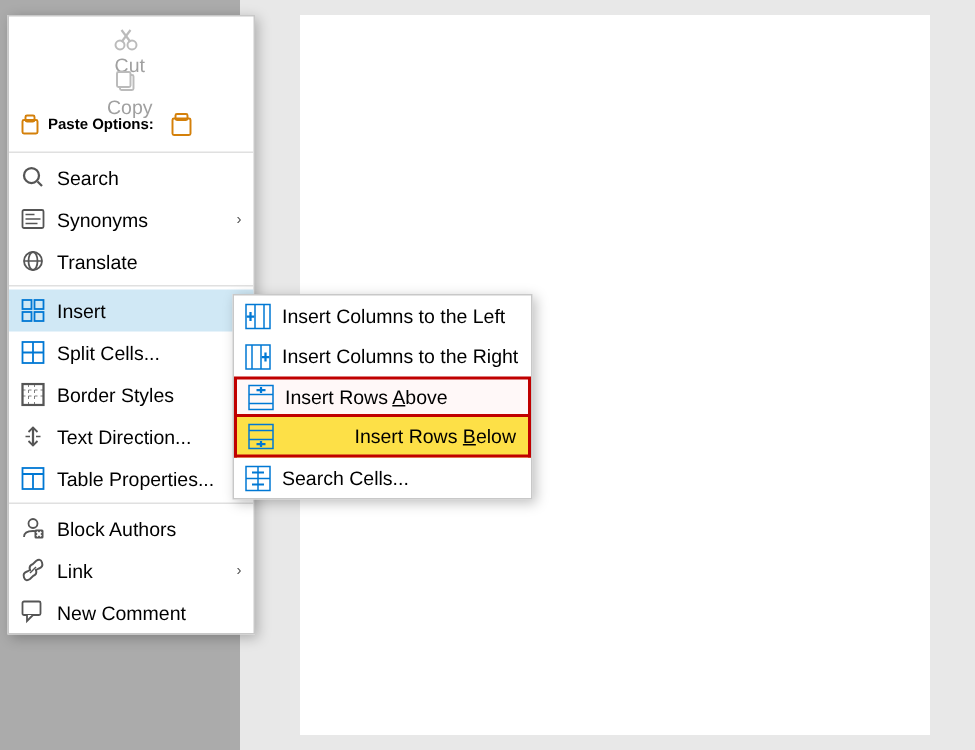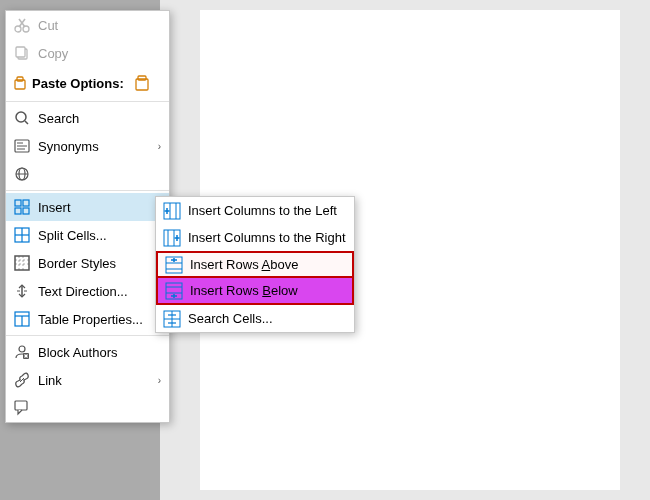--- a/index.html
+++ b/index.html
@@ -52,20 +52,21 @@
       cursor: default;
       height: 28px;
       position: relative;
       white-space: nowrap;
     }
     .menu-item.highlighted {
       background: #d0e8f5;
     }
     .menu-item.disabled {
       color: #a0a0a0;
+      flex-direction: column;
     }
     .menu-item .icon {
       width: 20px;
       height: 20px;
       margin-right: 6px;
       display: flex;
       align-items: center;
       justify-content: center;
       flex-shrink: 0;
     }
@@ -90,21 +91,21 @@
     
     .paste-section {
       padding: 4px 6px 4px 6px;
       display: flex;
       align-items: center;
       gap: 4px;
       height: 32px;
     }
     .paste-label {
       font-weight: 600;
-      font-size: 13px;
+      font-size: 10px;
     }
     .paste-icon-btn {
       width: 28px;
       height: 28px;
       border: 1px solid transparent;
       display: flex;
       align-items: center;
       justify-content: center;
       cursor: pointer;
     }
@@ -200,20 +201,21 @@
   </div>
 
   <div class="menu-item">
     <span class="icon">
       <svg width="16" height="16" viewBox="0 0 16 16">
         <circle cx="8" cy="8" r="6" fill="none" stroke="#555" stroke-width="1.2"></circle>
         <ellipse cx="8" cy="8" rx="3" ry="6" fill="none" stroke="#555" stroke-width="1.2"></ellipse>
         <line x1="2" y1="8" x2="14" y2="8" stroke="#555" stroke-width="1"></line>
       </svg>
     </span>
+    <span class="label">Translate</span>
   </div>
 
   <div class="menu-separator"></div>
 
   <div class="menu-item highlighted">
     <span class="icon">
       <svg width="16" height="16" viewBox="0 0 16 16">
         <rect x="1" y="1" width="6" height="6" fill="none" stroke="#0078d4" stroke-width="1.2"></rect>
         <rect x="9" y="1" width="6" height="6" fill="none" stroke="#0078d4" stroke-width="1.2"></rect>
         <rect x="1" y="9" width="6" height="6" fill="none" stroke="#0078d4" stroke-width="1.2"></rect>
@@ -301,20 +303,21 @@
     <span class="arrow">›</span>
   </div>
 
   <div class="menu-item">
     <span class="icon">
       <svg width="16" height="16" viewBox="0 0 16 16">
         <rect x="1" y="1" width="12" height="9" rx="1" fill="none" stroke="#555" stroke-width="1.2"></rect>
         <polyline points="4,10 4,14 8,10" fill="#fff" stroke="#555" stroke-width="1.2"></polyline>
       </svg>
     </span>
+    <span class="label">New Comment</span>
   </div>
 
 </div>
 
 <div class="submenu">
 
   <div class="menu-item">
     <span class="icon">
       <svg width="18" height="18" viewBox="0 0 18 18">
         <rect x="1" y="1" width="16" height="16" fill="none" stroke="#0078d4" stroke-width="1"></rect>
@@ -346,21 +349,21 @@
         <rect x="1" y="1" width="16" height="16" fill="none" stroke="#0078d4" stroke-width="1"></rect>
         <line x1="1" y1="7" x2="17" y2="7" stroke="#0078d4" stroke-width="1"></line>
         <line x1="1" y1="13" x2="17" y2="13" stroke="#0078d4" stroke-width="1"></line>
         <line x1="9" y1="2" x2="9" y2="6" stroke="#0078d4" stroke-width="1.5"></line>
         <line x1="6" y1="4" x2="12" y2="4" stroke="#0078d4" stroke-width="1.5"></line>
       </svg>
     </span>
     <span class="label">Insert Rows <span class="underline">A</span>bove</span>
   </div>
 
-  <div class="menu-item" style="border: 2px solid #c00000; background: #d946ef; border-top: none;">
+  <div class="menu-item" style="border: 2px solid #c00000; background: #fde047; border-top: none; text-align: right;">
     <span class="icon">
       <svg width="18" height="18" viewBox="0 0 18 18">
         <rect x="1" y="1" width="16" height="16" fill="none" stroke="#0078d4" stroke-width="1"></rect>
         <line x1="1" y1="5" x2="17" y2="5" stroke="#0078d4" stroke-width="1"></line>
         <line x1="1" y1="11" x2="17" y2="11" stroke="#0078d4" stroke-width="1"></line>
         <line x1="9" y1="12" x2="9" y2="16" stroke="#0078d4" stroke-width="1.5"></line>
         <line x1="6" y1="14" x2="12" y2="14" stroke="#0078d4" stroke-width="1.5"></line>
       </svg>
     </span>
     <span class="label">Insert Rows <span class="underline">B</span>elow</span>

